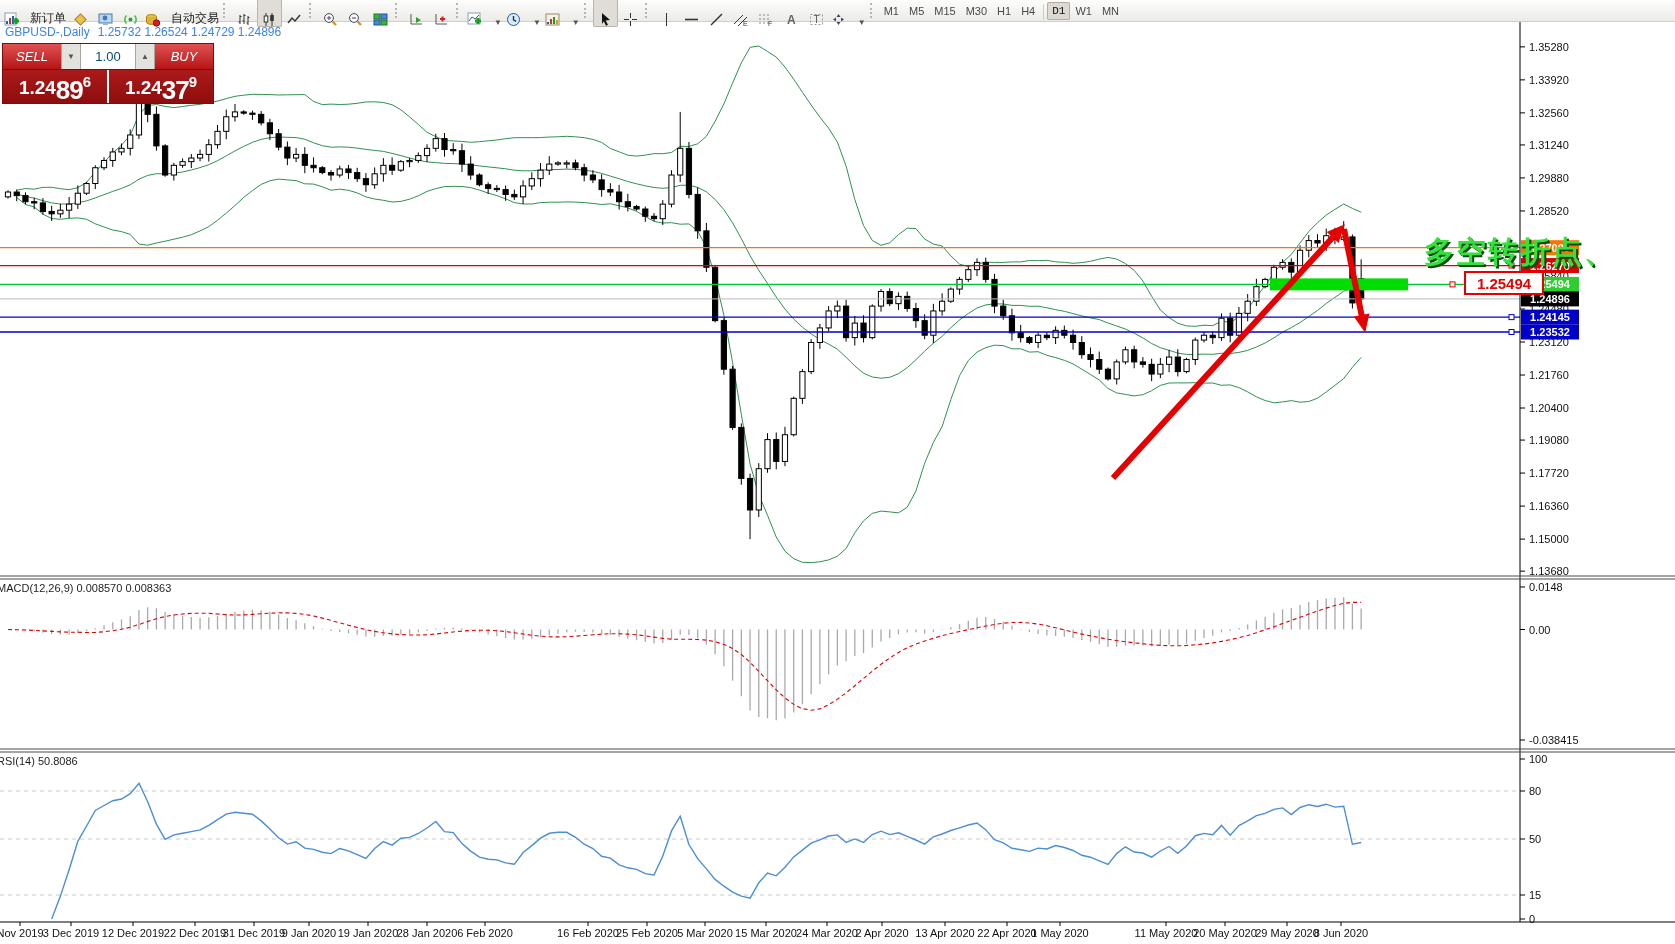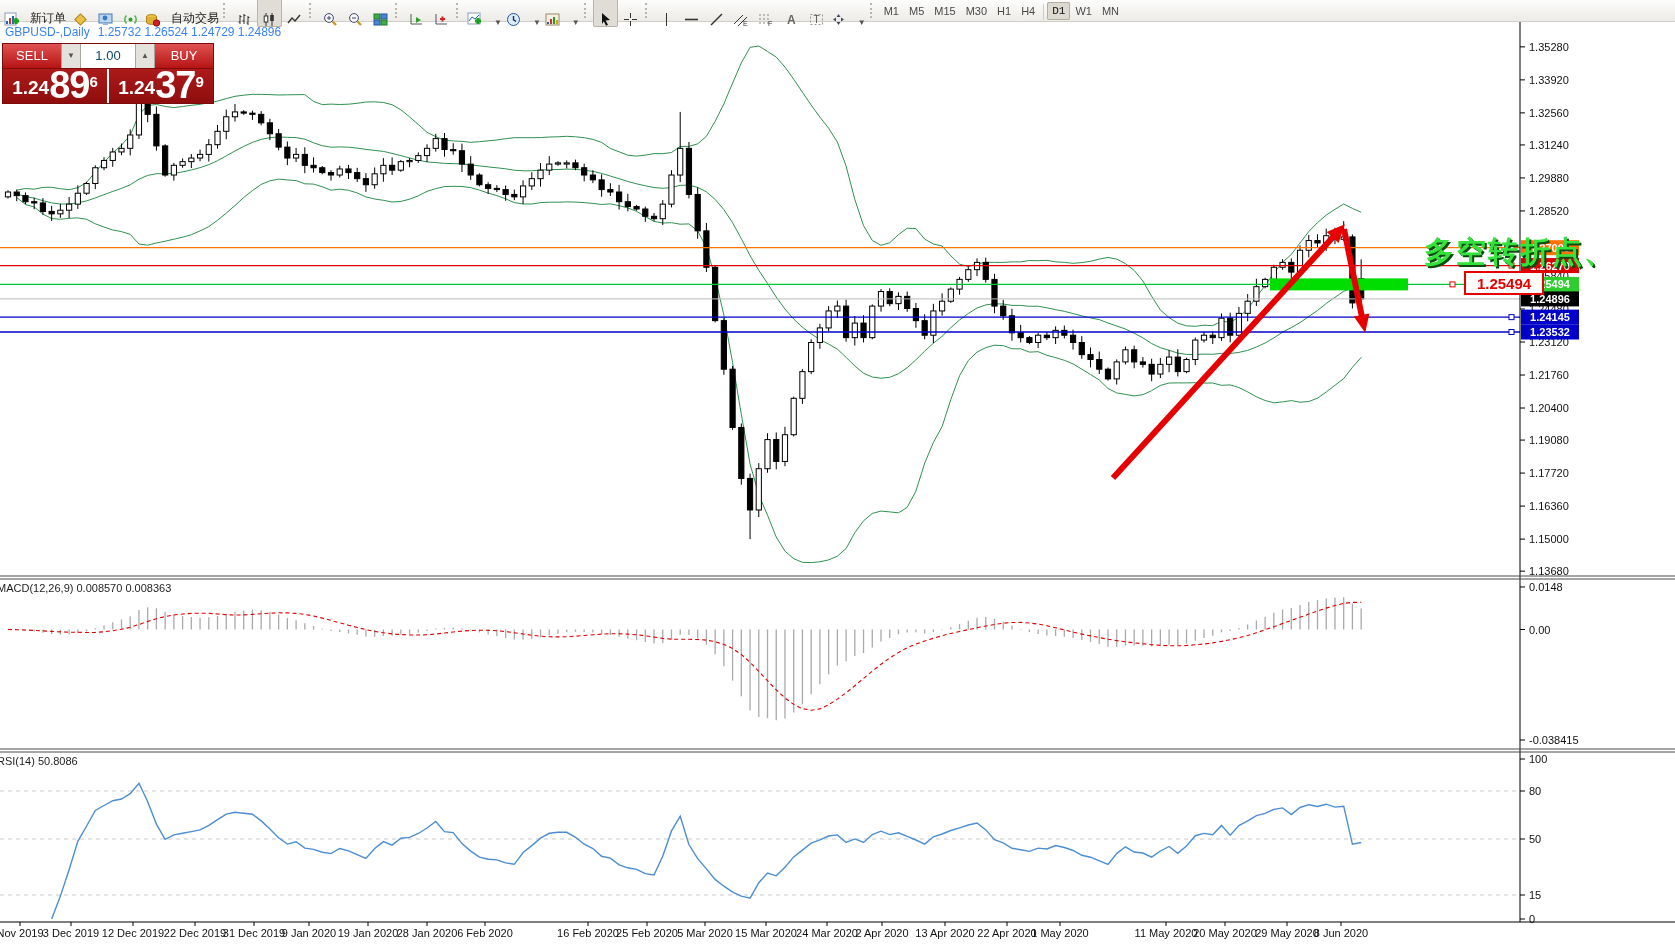--- a/index.html
+++ b/index.html
@@ -25,32 +25,32 @@
   
   .chart-title{position:absolute;left:5px;top:25px;z-index:30;font-size:12px;color:#3b82f6;white-space:nowrap;}
   .chart-title .sym{margin-right:8px;}
 
   
   .trade-panel{position:absolute;left:2px;top:43px;width:212px;height:61px;z-index:35;
     background:linear-gradient(#c22424,#8f0d0d);border:1px solid #7c0b0b;box-sizing:border-box;
     display:flex;flex-direction:column;}
   .tp-row1{display:flex;height:25px;border-bottom:1px solid #7c0b0b;}
   .tp-btn{width:58px;display:flex;align-items:center;justify-content:center;color:#fff;
-    font-size:13px;background:linear-gradient(#e05252,#b61414);flex:0 0 auto;}
+    font-size:13px;background:linear-gradient(#e05252,#b61414);flex:0 0 auto;font-style:italic;}
   .tp-spin{width:18px;display:flex;align-items:center;justify-content:center;
     background:linear-gradient(#f2f1ee,#d8d5cе,#d8d5ce);color:#555;font-size:8px;flex:0 0 auto;
     border-left:1px solid #a9a6a0;border-right:1px solid #a9a6a0;background:#e4e2dd;}
   .tp-vol{flex:1;border:none;outline:none;text-align:center;font-size:13px;color:#0c4a6e;
     font-family:"Liberation Sans",sans-serif;background:#fff;min-width:0;}
   .tp-row2{display:flex;flex:1;}
   .tp-price{flex:1;display:flex;align-items:flex-end;justify-content:center;color:#fff;
     padding-bottom:2px;}
   .tp-price.sell{border-right:2px solid #fff;}
   .tp-sm{font-size:19px;font-weight:bold;line-height:1;margin-bottom:4px;}
-  .tp-big{font-size:38px;font-weight:bold;line-height:0.85;letter-spacing:-1px;text-align:right;}
+  .tp-big{font-size:26px;font-weight:bold;line-height:0.85;letter-spacing:-1px;text-align:right;}
   .tp-sup{font-size:15px;font-weight:bold;line-height:1;margin-bottom:12px;}
 
   
   .cn-note{position:absolute;left:1424px;top:232px;z-index:25;font-size:30px;font-weight:bold;
     color:#35e23c;text-shadow:2px 2px 0 #0c4a10;letter-spacing:2px;white-space:nowrap;}
   .pricebox{position:absolute;left:1464px;top:271px;width:76px;height:20px;z-index:25;
     border:2px solid #e60000;background:#fff;color:#e60000;font-size:15px;font-weight:bold;
     display:flex;align-items:center;justify-content:center;}
   .pane-label{position:absolute;left:-3px;z-index:20;font-size:11px;color:#1e1e1e;white-space:nowrap;}
   .pane-label.macd{top:582px;}

